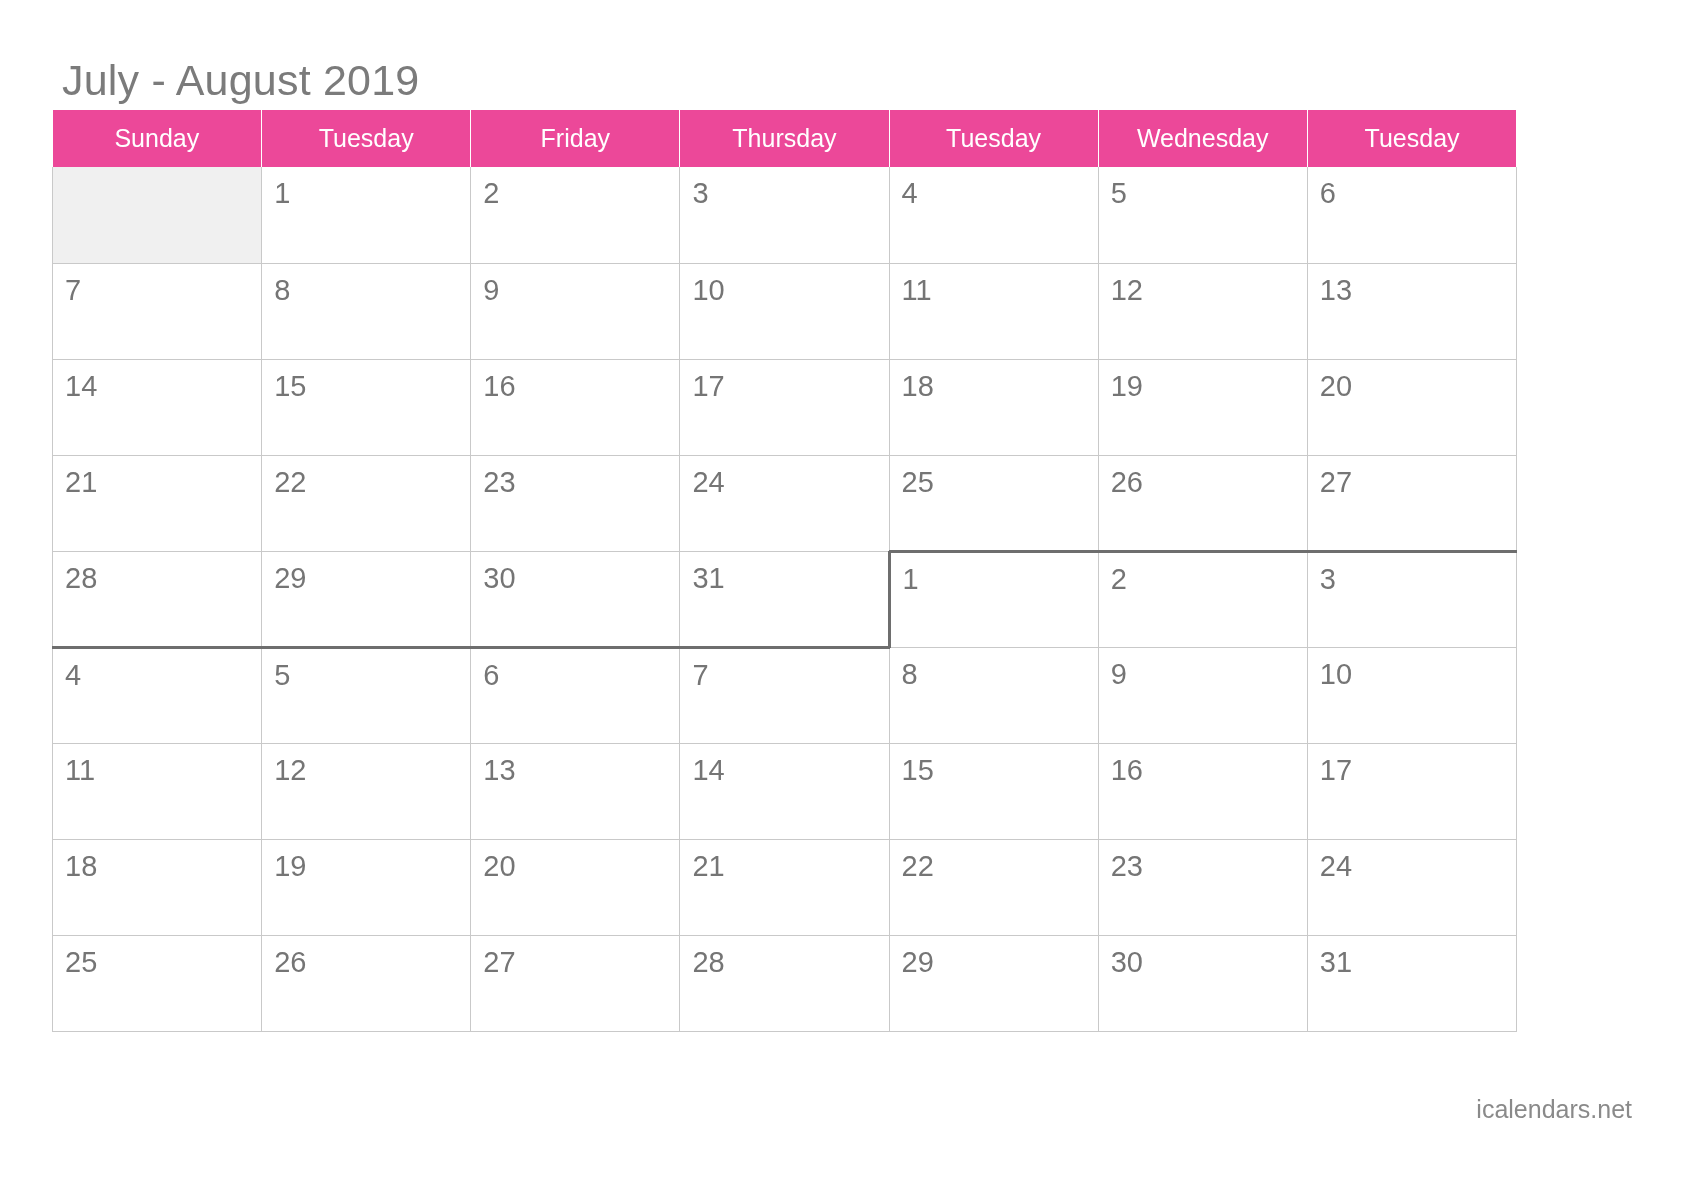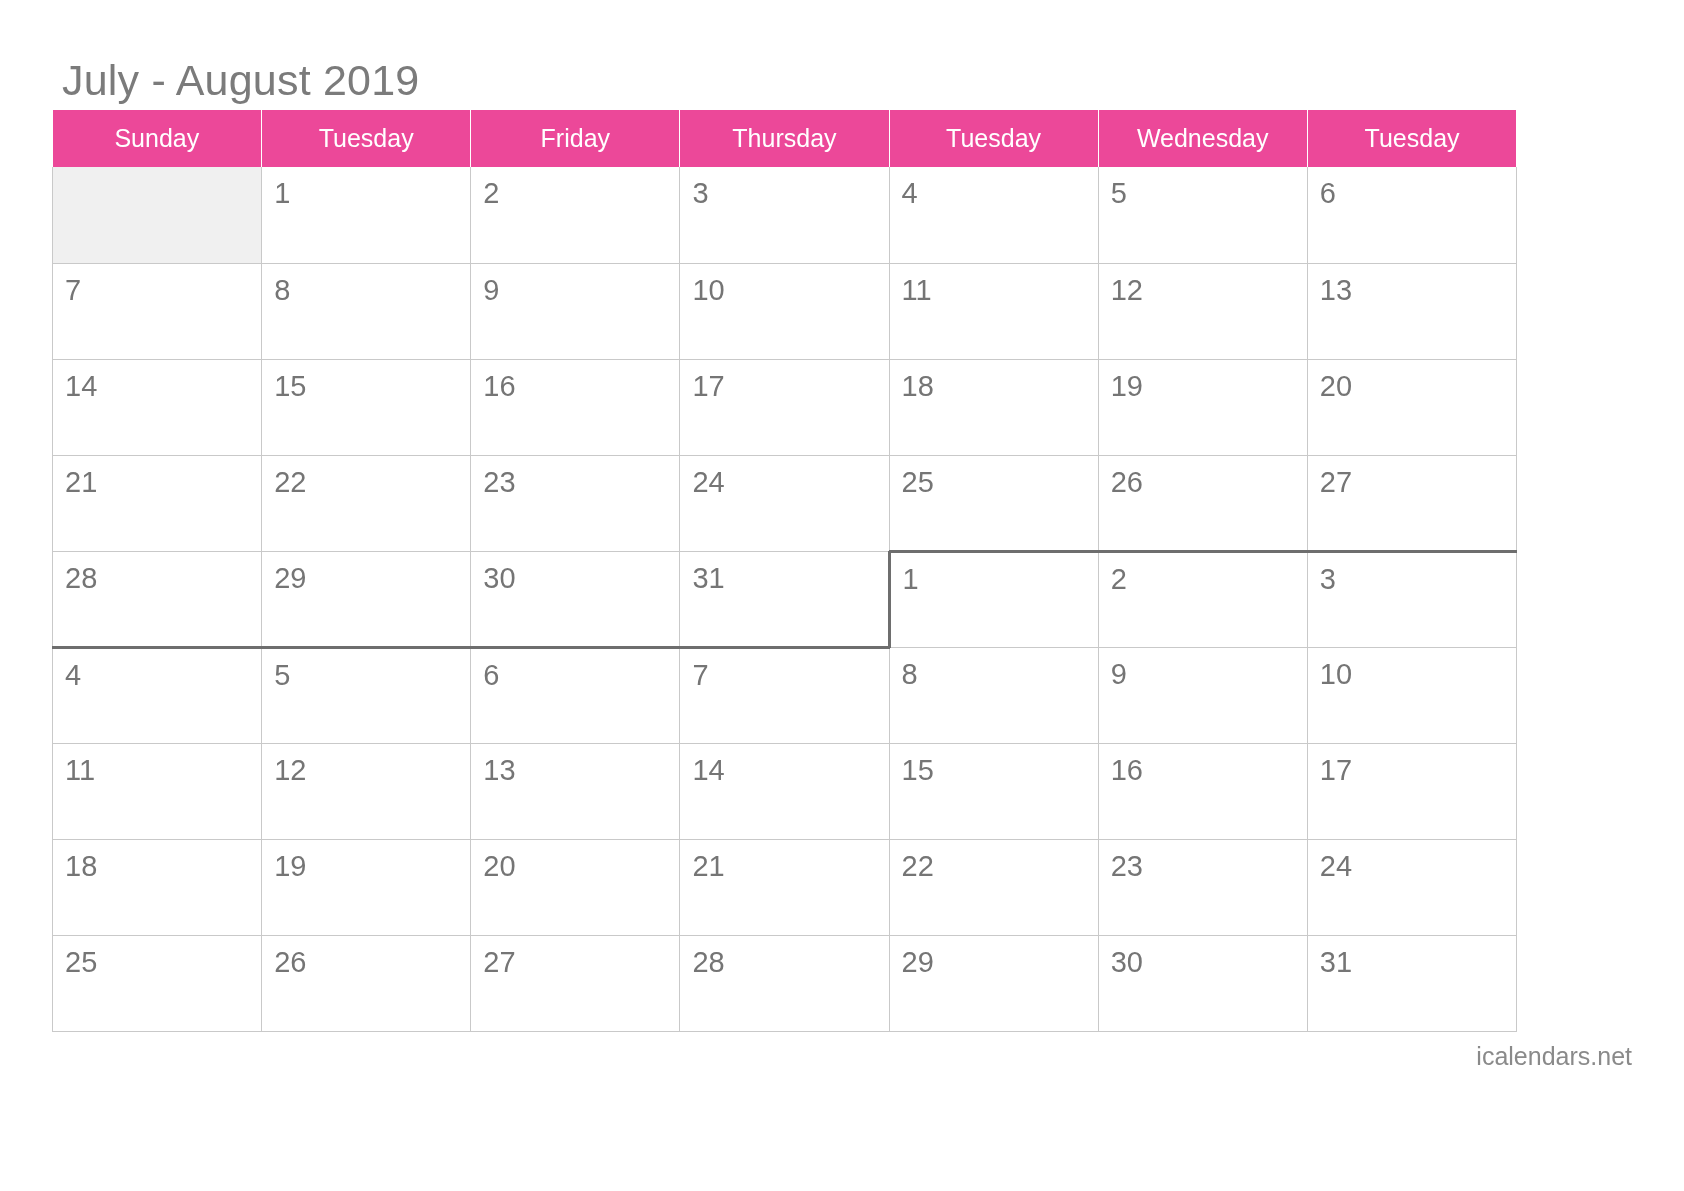--- a/index.html
+++ b/index.html
@@ -83,21 +83,21 @@
   td.blank .daynum { visibility: hidden; }
 
   
   td.mb-top    { border-top: 3px solid #6e6e6e; }
   td.mb-bottom { border-bottom: 3px solid #6e6e6e; }
   td.mb-left   { border-left: 3px solid #6e6e6e; }
 
   .footer {
     position: absolute;
     right: 52px;
-    top: 1041px;
+    top: 1094px;
     font-size: 25px;
     line-height: 30px;
     color: #8a8a8a;
     text-align: right;
     white-space: nowrap;
   }
 </style>
 </head>
 <body>
 

